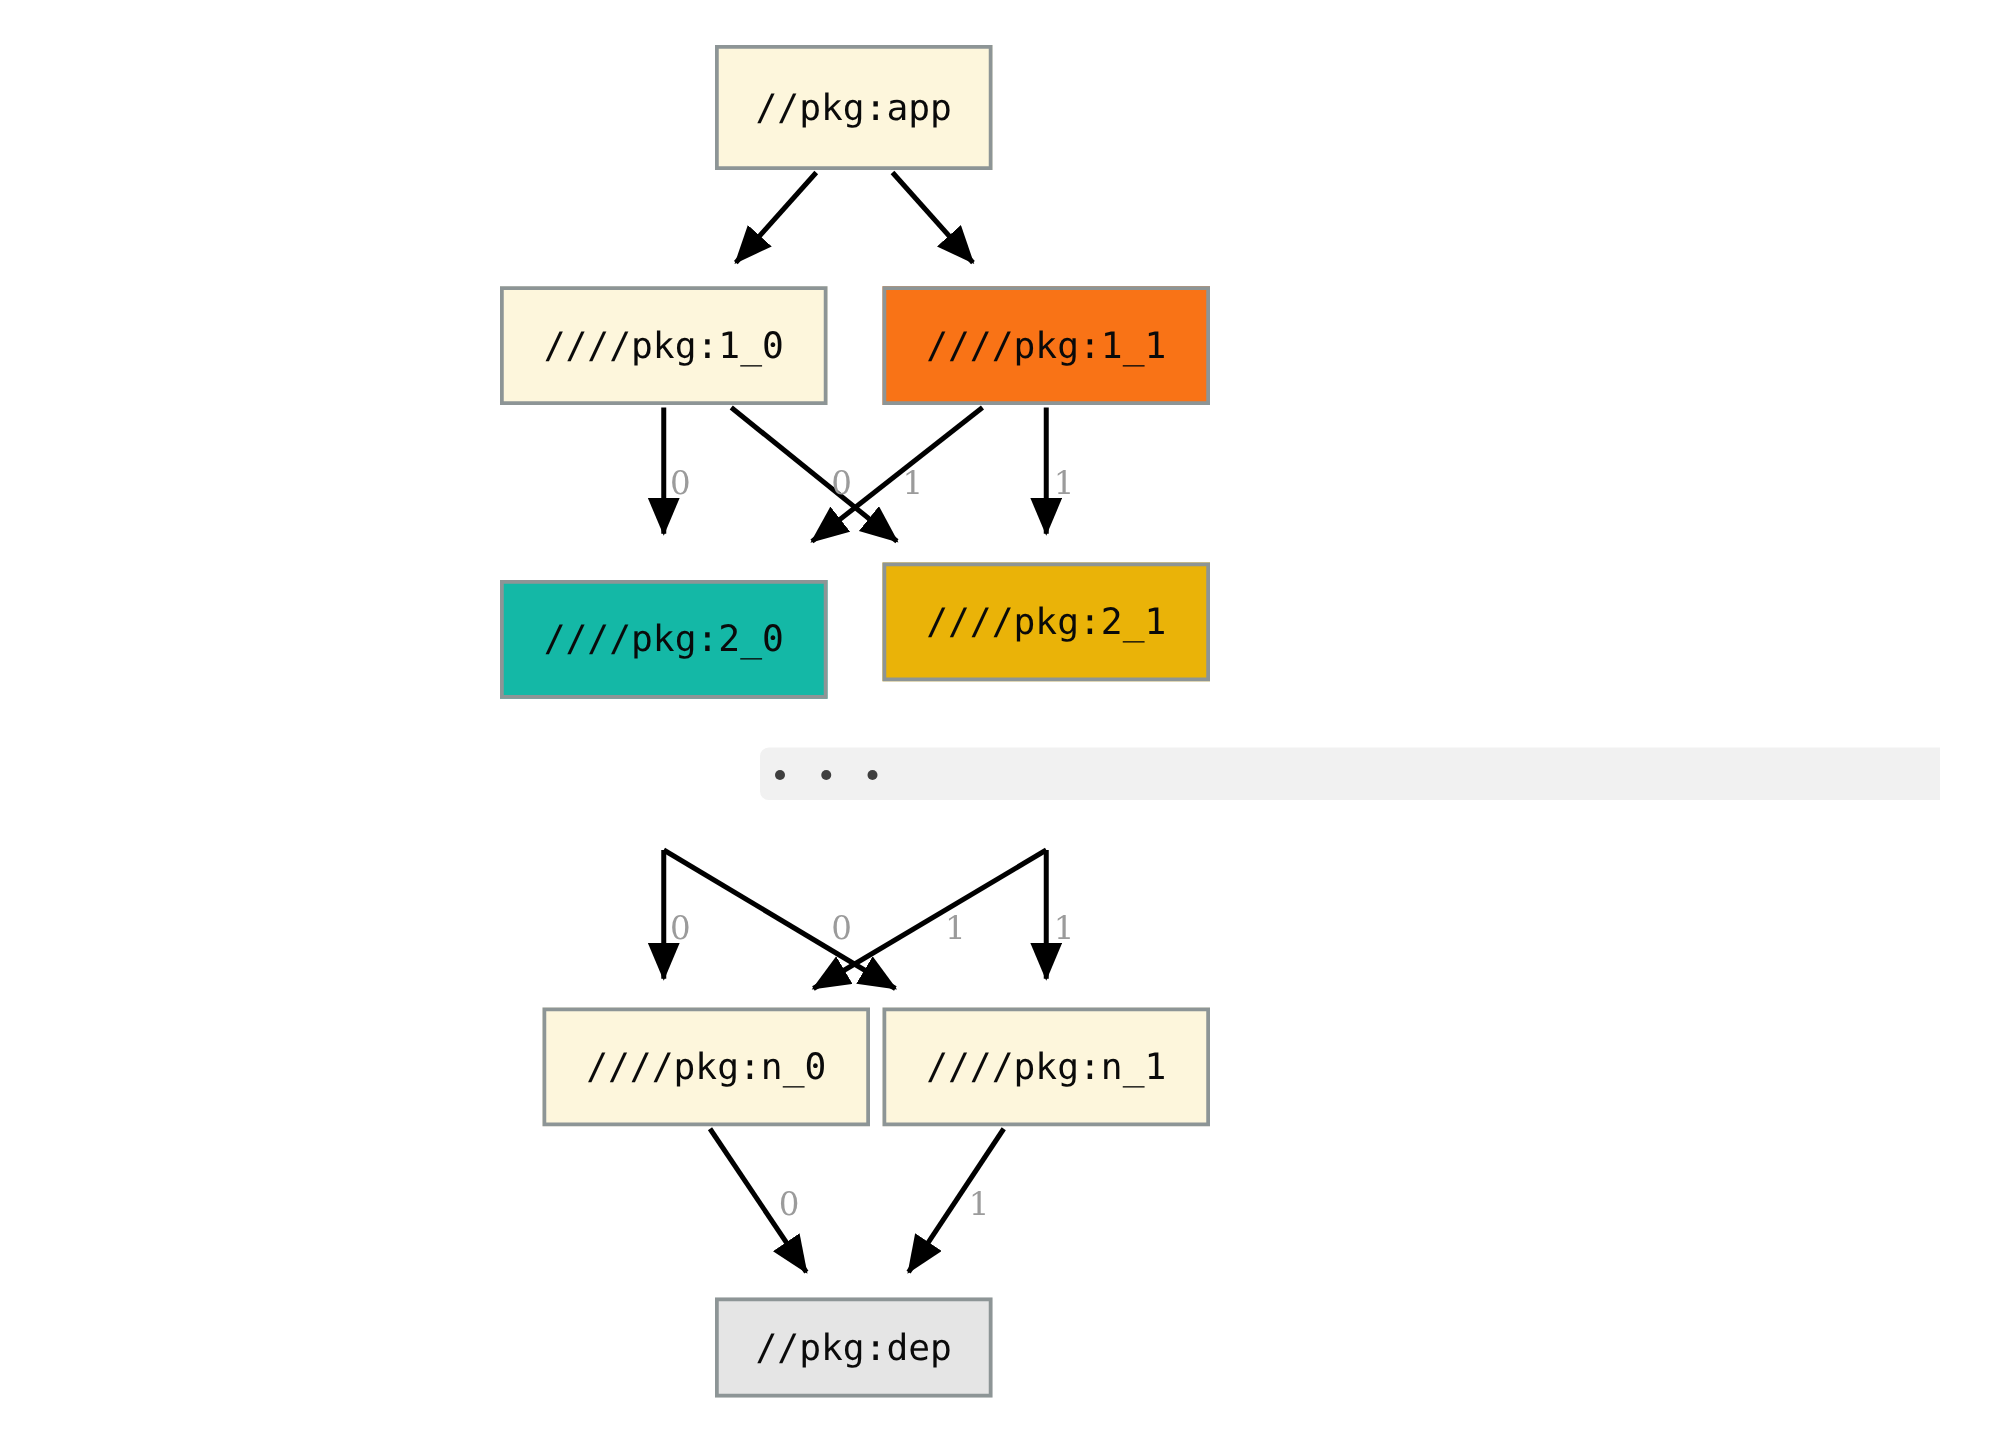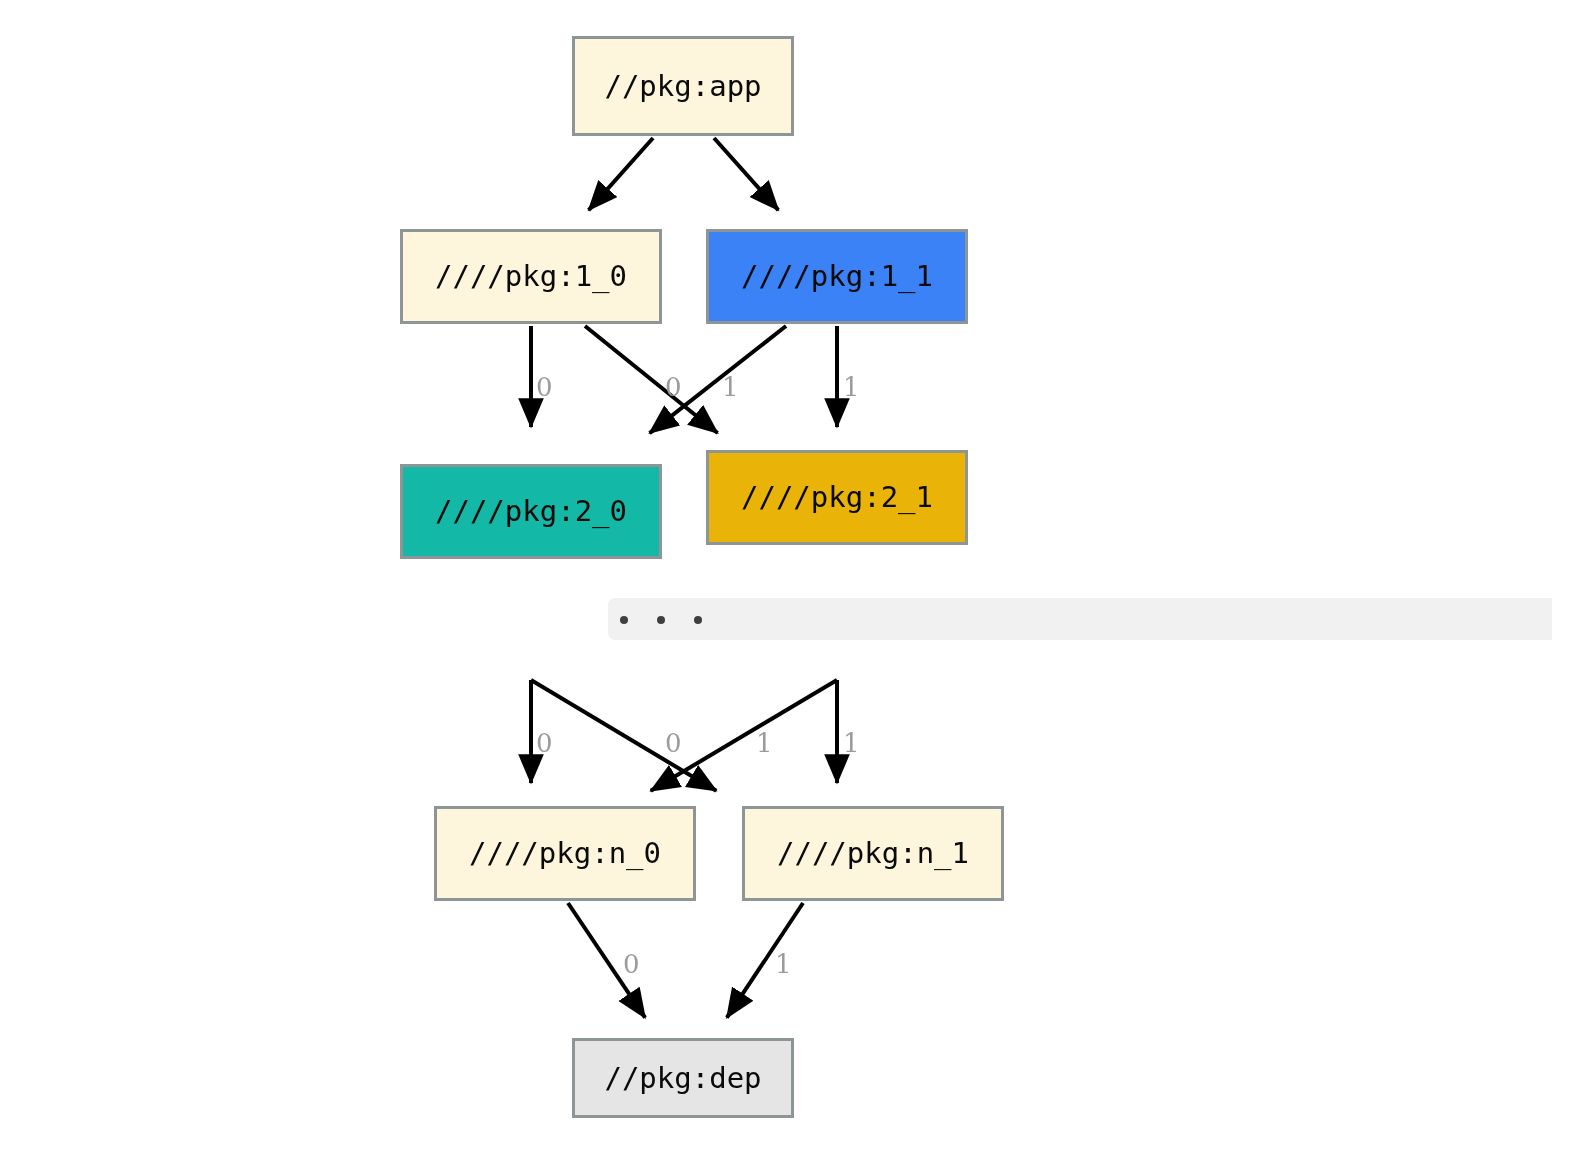--- a/index.html
+++ b/index.html
@@ -98,33 +98,33 @@
       </g>
   </svg>
 
   <div id="nodes-layer">
       <div class="node-box" style="left: 572px; top: 36px; width: 222px; height: 100px; background: rgb(253, 246, 220); border-color: rgb(141, 149, 150);">
         <span class="node-label">//pkg:app</span>
       </div>
       <div class="node-box" style="left: 400px; top: 229px; width: 262px; height: 95px; background: rgb(253, 246, 220); border-color: rgb(141, 149, 150); text-align: center;">
         <span class="node-label">////pkg:1_0</span>
       </div>
-      <div class="node-box" style="left: 706px; top: 229px; width: 262px; height: 95px; background: #3b82f6; border-color: rgb(141, 149, 150);">
+      <div class="node-box" style="left: 706px; top: 229px; width: 262px; height: 95px; background: #f97316; border-color: rgb(141, 149, 150);">
         <span class="node-label">////pkg:1_1</span>
       </div>
       <div class="node-box" style="left: 400px; top: 464px; width: 262px; height: 95px; background: #14b8a6; border-color: rgb(141, 149, 150);">
         <span class="node-label">////pkg:2_0</span>
       </div>
       <div class="node-box" style="left: 706px; top: 450px; width: 262px; height: 95px; background: #eab308; border-color: rgb(141, 149, 150);">
         <span class="node-label">////pkg:2_1</span>
       </div>
       <div class="node-box" style="left: 400px; top: 806px; width: 262px; height: 95px; background: rgb(253, 246, 220); border-color: rgb(141, 149, 150); margin-left: 34px;">
         <span class="node-label">////pkg:n_0</span>
       </div>
-      <div class="node-box" style="left: 706px; top: 806px; width: 262px; height: 95px; background: rgb(253, 246, 220); border-color: rgb(141, 149, 150); margin-left: 36px;">
+      <div class="node-box" style="left: 706px; top: 806px; width: 262px; height: 95px; background: rgb(253, 246, 220); border-color: rgb(141, 149, 150);">
         <span class="node-label">////pkg:n_1</span>
       </div>
       <div class="node-box" style="left: 572px; top: 1038px; width: 222px; height: 80px; background: #e5e5e5; border-color: rgb(141, 149, 150);">
         <span class="node-label">//pkg:dep</span>
       </div>
     </div>
 
   <div id="labels-layer">
       <div class="edge-label" style="left: 536px; top: 374px; color: rgb(155, 155, 155);">0</div>
       <div class="edge-label" style="left: 665px; top: 374px; color: rgb(155, 155, 155);">0</div>

